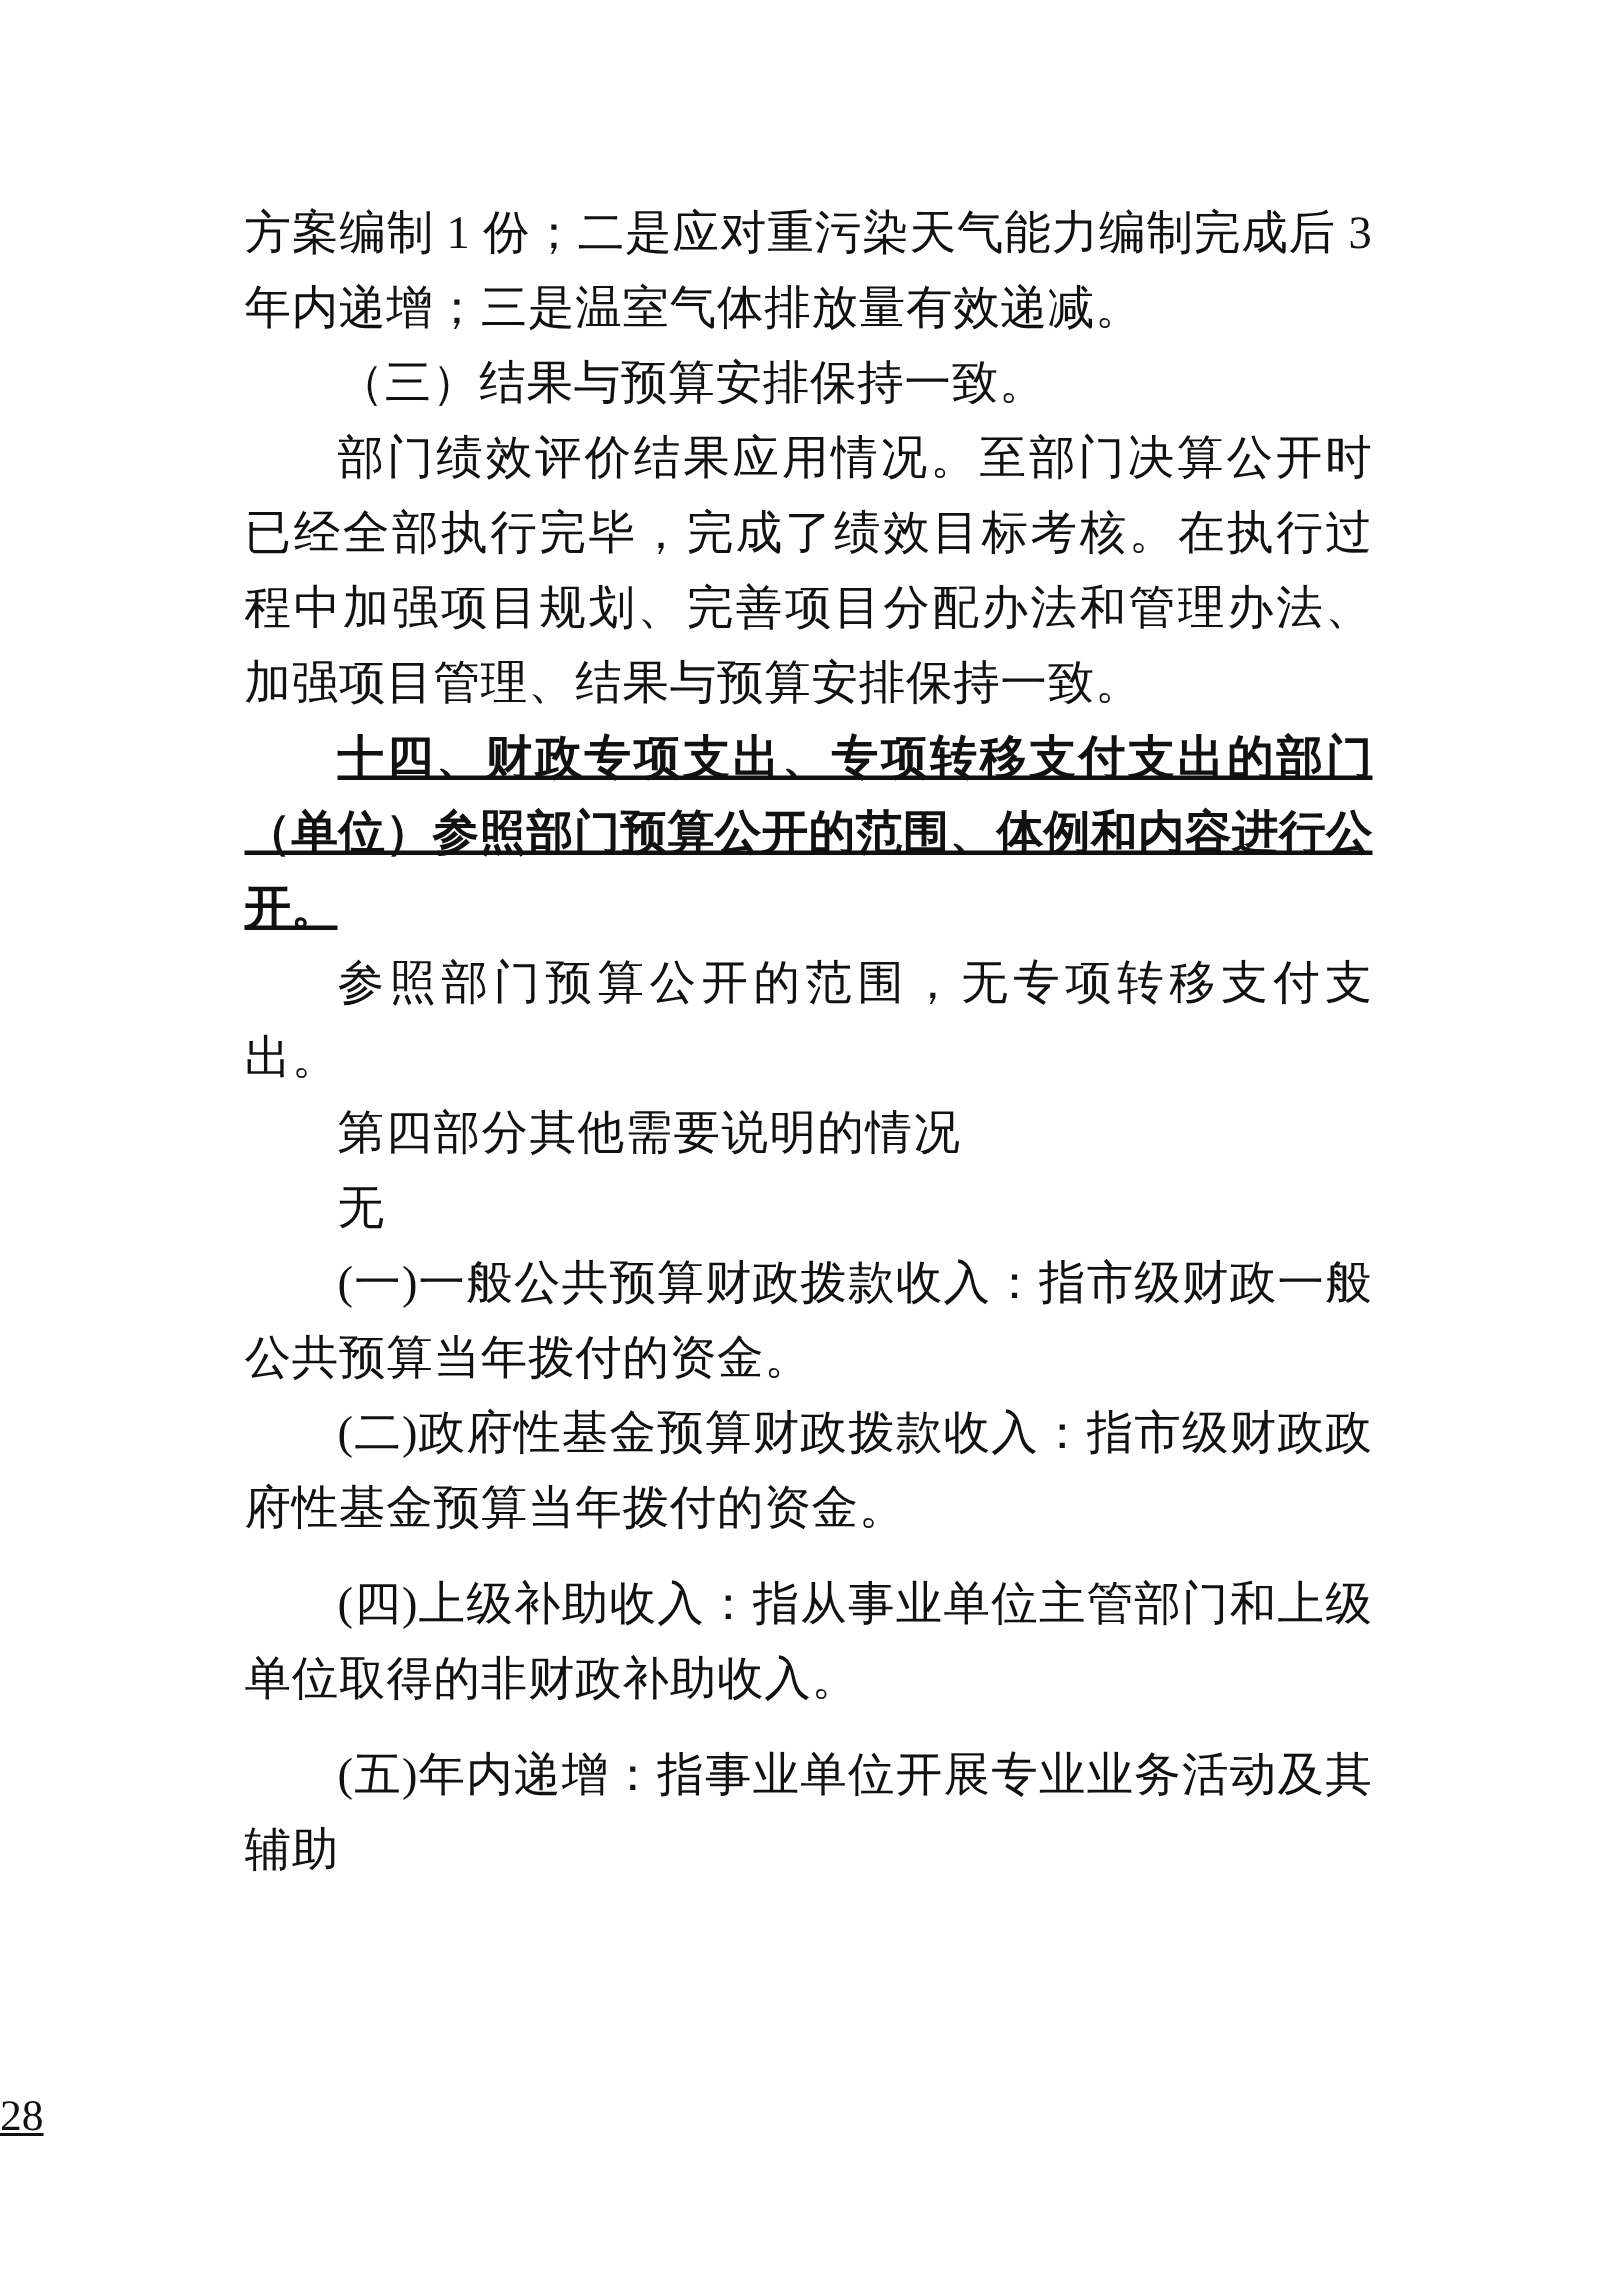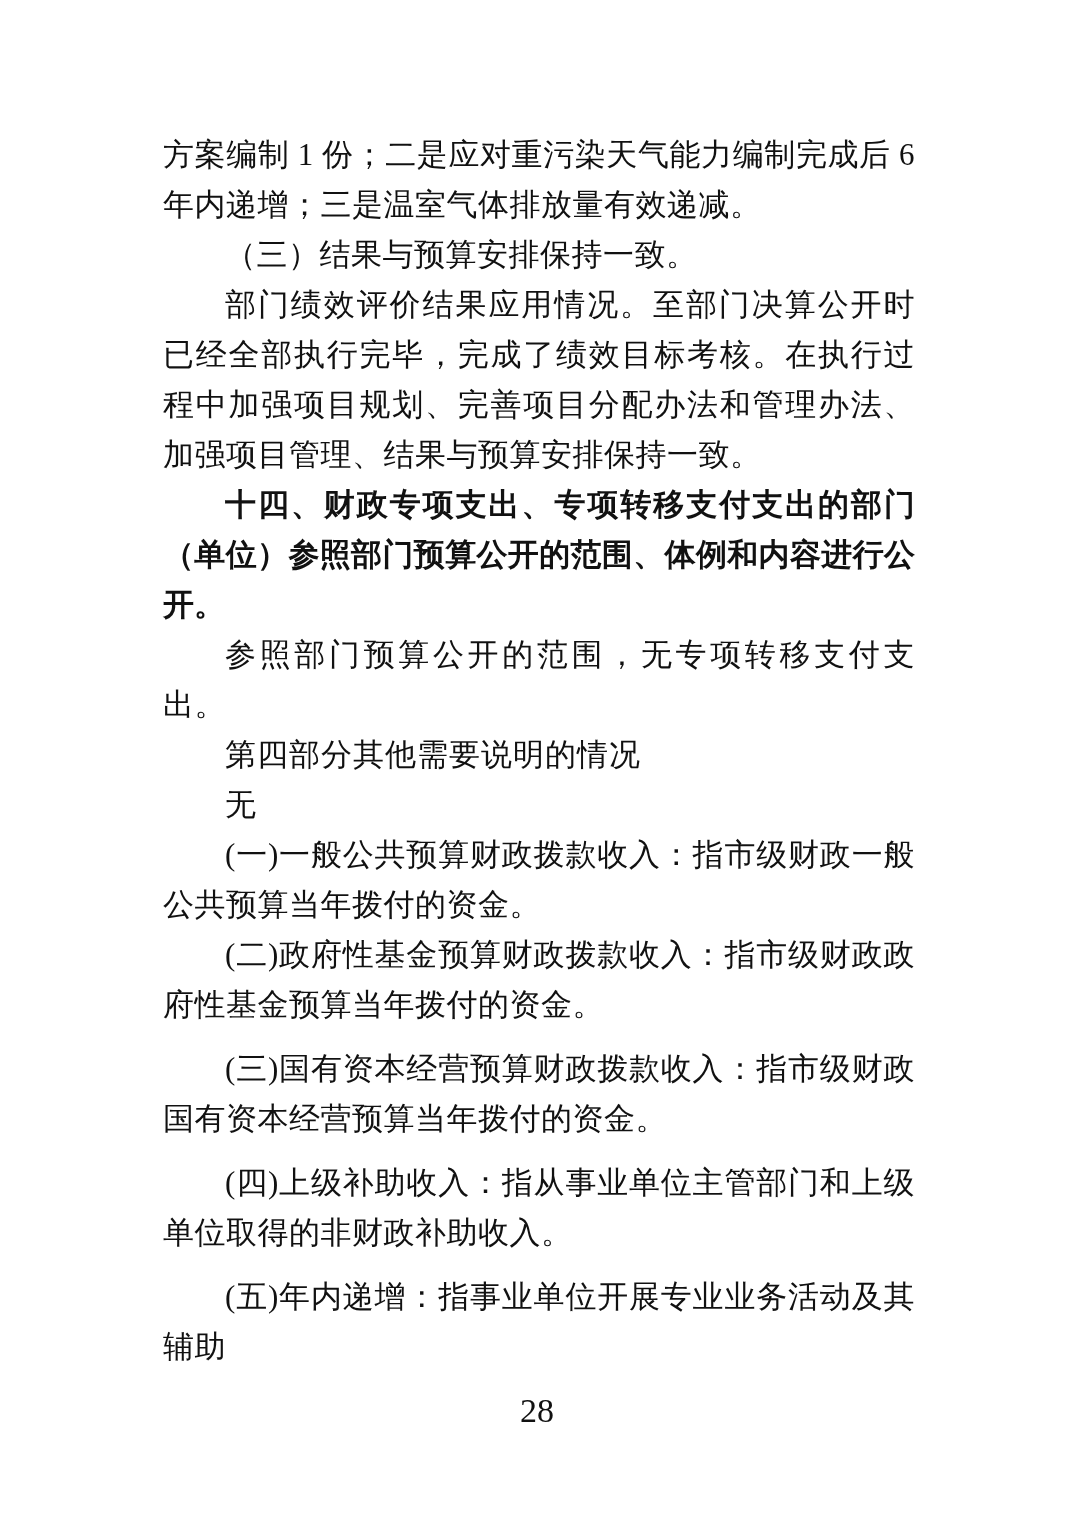--- a/index.html
+++ b/index.html
@@ -22,51 +22,50 @@
   .para {
     margin: 0;
     font-size: 31px;
     line-height: 50px;
     text-align: justify;
     text-indent: 2em;
     letter-spacing: 0.5px;
     word-break: break-all;
   }
   .para.no-indent { text-indent: 0; }
-  .para.bold-serif { font-weight: bold; letter-spacing: 0; }
+  .para.bold-serif { font-weight: bold; letter-spacing: 0; text-decoration: underline; }
   .para.heading-hei {
     font-family: "Liberation Sans", "DejaVu Sans", sans-serif;
     font-weight: normal;
     text-align: left;
     letter-spacing: 1px;
   }
   .para.space-before { margin-top: 14px; }
   .footer {
     position: absolute;
     top: 1396px;
     left: 0;
     width: 100%;
-    text-align: center;
-    font-size: 34px;
+    font-size: 29px;
     line-height: 30px;
+    text-decoration: underline;
   }
 </style>
 </head>
 <body>
 
 <div class="page">
   <div class="content">
-    <p class="para no-indent">方案编制 1 份；二是应对重污染天气能力编制完成后 6 年内递增；三是温室气体排放量有效递减。</p>
+    <p class="para no-indent">方案编制 1 份；二是应对重污染天气能力编制完成后 3 年内递增；三是温室气体排放量有效递减。</p>
     <p class="para">（三）结果与预算安排保持一致。</p>
     <p class="para">部门绩效评价结果应用情况。至部门决算公开时已经全部执行完毕，完成了绩效目标考核。在执行过程中加强项目规划、完善项目分配办法和管理办法、加强项目管理、结果与预算安排保持一致。</p>
     <p class="para bold-serif">十四、财政专项支出、专项转移支付支出的部门（单位）参照部门预算公开的范围、体例和内容进行公开。</p>
     <p class="para">参照部门预算公开的范围，无专项转移支付支出。</p>
     <p class="para heading-hei">第四部分其他需要说明的情况</p>
     <p class="para">无</p>
     <p class="para">(一)一般公共预算财政拨款收入：指市级财政一般公共预算当年拨付的资金。</p>
     <p class="para">(二)政府性基金预算财政拨款收入：指市级财政政府性基金预算当年拨付的资金。</p>
-    <p class="para space-before">(三)国有资本经营预算财政拨款收入：指市级财政国有资本经营预算当年拨付的资金。</p>
     <p class="para space-before">(四)上级补助收入：指从事业单位主管部门和上级单位取得的非财政补助收入。</p>
     <p class="para space-before">(五)年内递增：指事业单位开展专业业务活动及其辅助</p>
   </div>
 
   <div class="footer">28</div>
 </div>
 
 </body></html>

